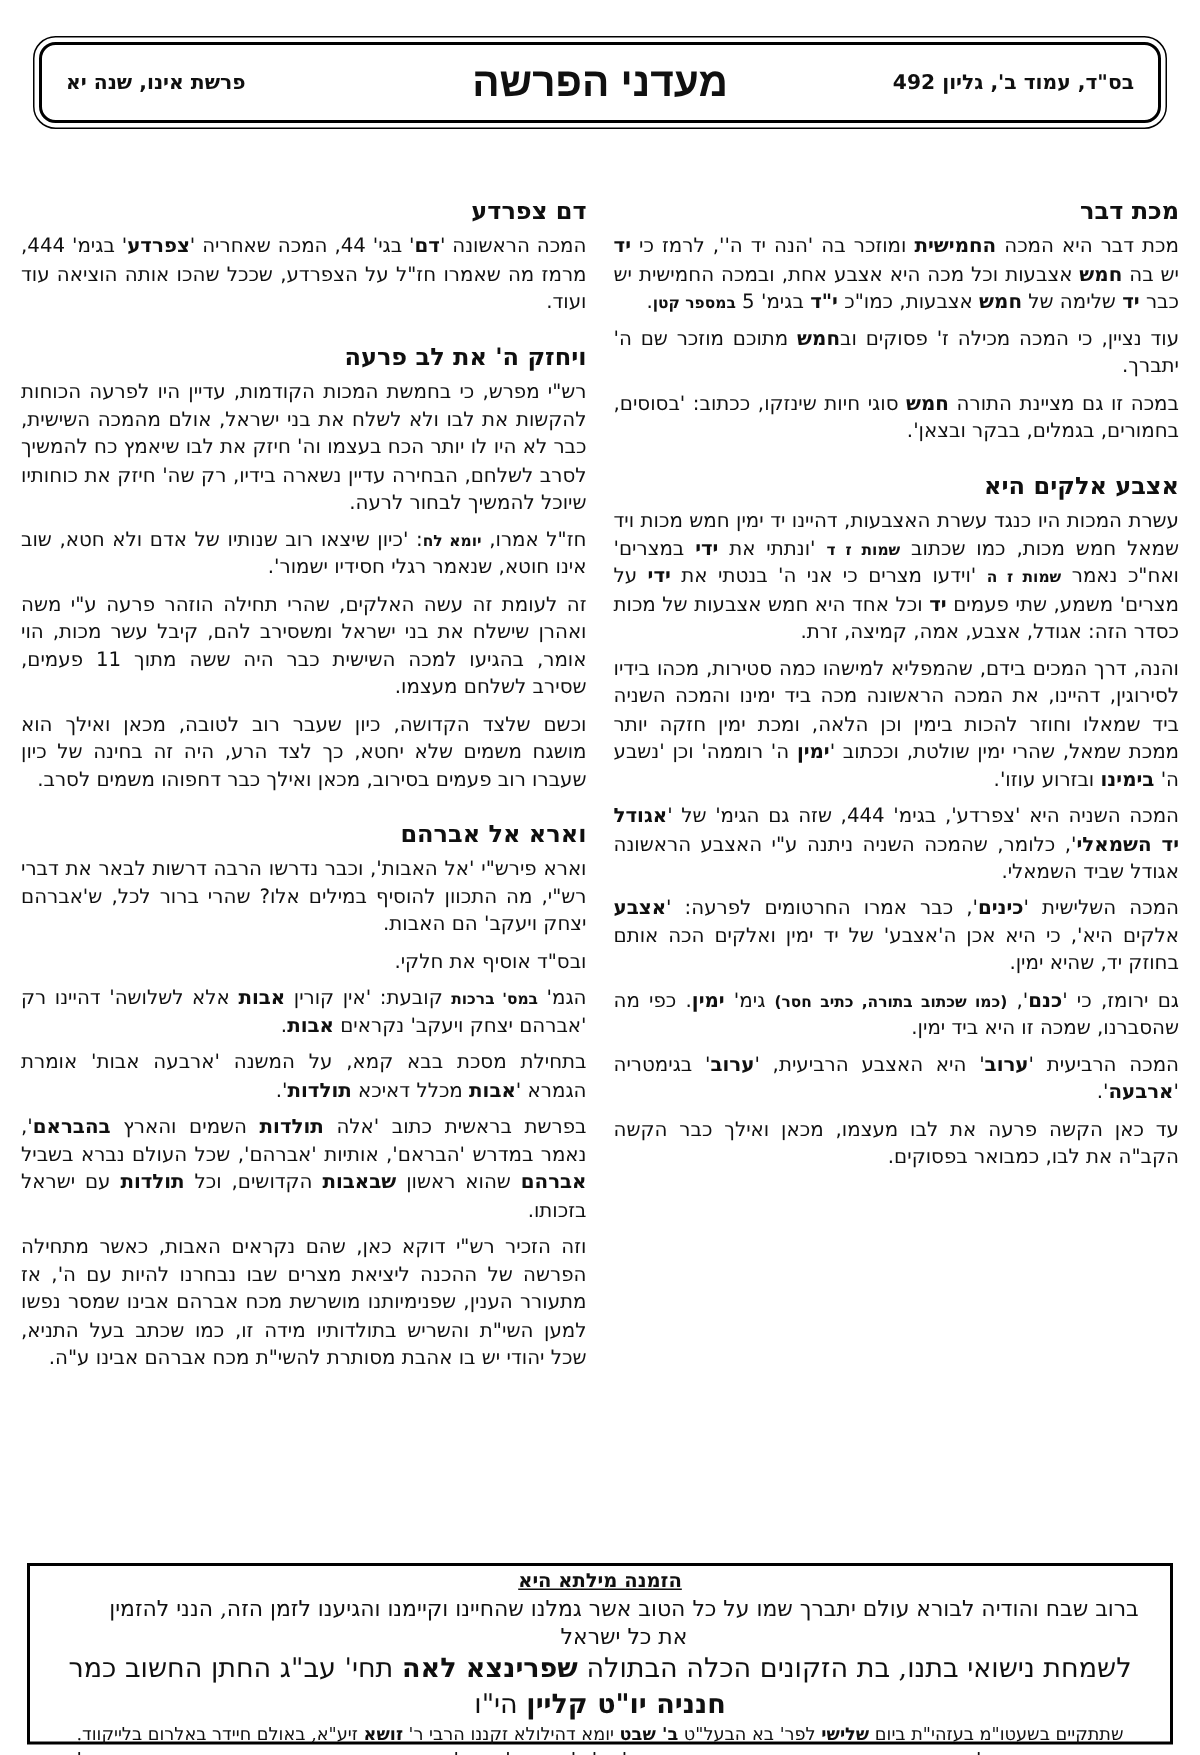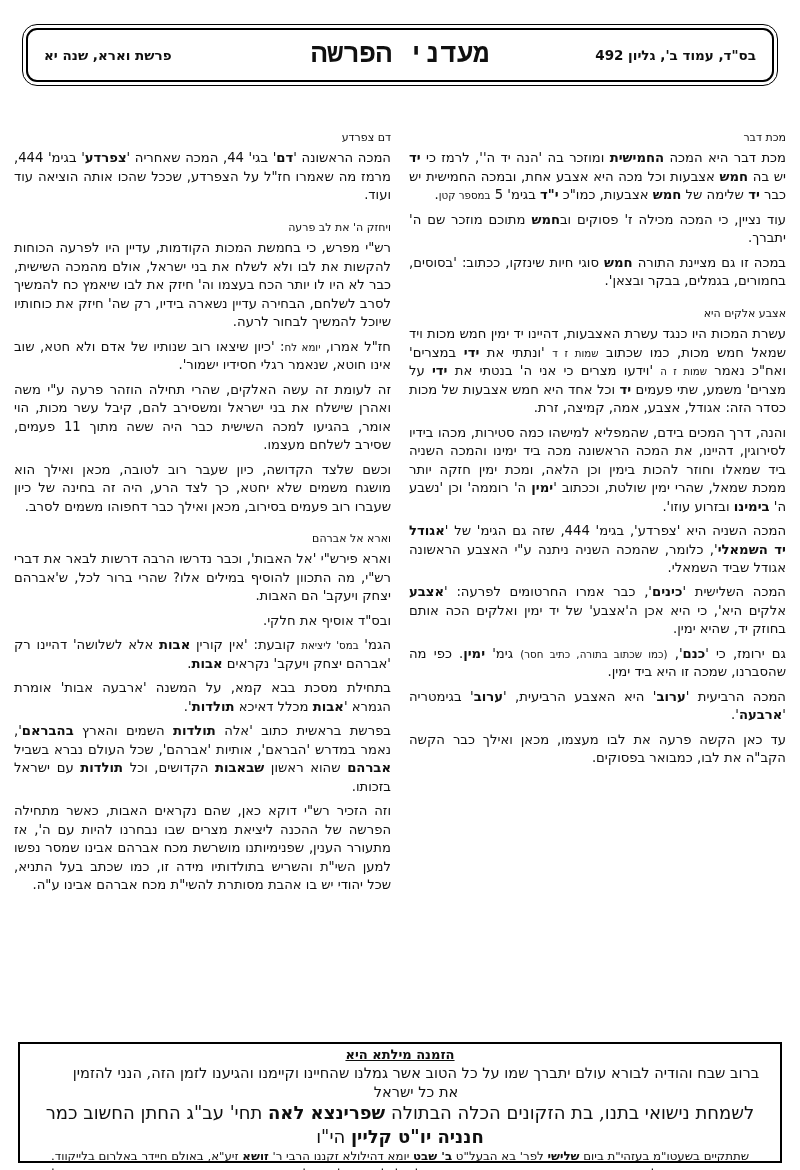--- a/index.html
+++ b/index.html
@@ -17,55 +17,55 @@
   }
   .header-inner {
     height:100%; border:2.5px solid #000; border-radius:11px;
     display:grid; grid-template-columns:1fr auto 1fr; align-items:center;
     padding:0 16px;
   }
   .hdr-side { font-size:13.5px; font-weight:bold; white-space:nowrap; }
   .hdr-right { text-align:right; }
   .hdr-left  { text-align:left; }
   .hdr-title {
-    font-family:Liberation Mono, monospace;
+    font-family:Liberation Sans, sans-serif;
     font-size:27px; font-weight:bold; text-align:center; padding:0 30px;
   }
   
   .main {
     position:absolute; top:130px; right:14px; left:14px;
     display:flex; gap:18px;
   }
   .col { width:calc(50% - 9px); font-size:13.2px; line-height:1.4; text-align:justify; }
-  .col h3 { font-size:11px; font-weight:normal; text-align:right; margin:15px 0 4px; }
+  .col h3 { font-size:16px; font-weight:bold; text-align:right; margin:15px 0 4px; }
   .col .section:first-child h3 { margin-top:0; }
   .col p { margin:0 0 6px; }
   .col b { font-weight:bold; }
-  .sm { font-size:0.78em; }
+  .sm { font-size:0.78em;font-weight:bold; }
   
   .footer {
     position:absolute; top:1042px; right:18px; left:18px; height:121px;
     border:2px solid #000; background:#fff;
     font-family:"DejaVu Serif","DejaVu Sans",serif;
     text-align:center; padding:3px 10px 0;
   }
   .footer-title { font-size:13px; font-weight:bold; text-decoration:underline; line-height:1.3; }
   .f1 { font-size:14.6px; line-height:1.28;margin-left:32px; }
   .f2 { font-size:18px; line-height:1.3; }
   .f3 { font-size:11.8px; line-height:1.45; }
   .f4 { font-size:12.8px; line-height:1.4; }
 </style>
 </head>
 <body>
 
 <div class="header-outer">
   <div class="header-inner">
     <div class="hdr-side hdr-right">בס"ד, עמוד ב', גליון 492</div>
     <div class="hdr-title">מעדני הפרשה</div>
-    <div class="hdr-side hdr-left">פרשת וארא, שנה יא</div>
+    <div class="hdr-side hdr-left">פרשת אינו, שנה יא</div>
   </div>
 </div>
 
 <div class="main">
 
   <div class="col">
     <div class="section">
       <h3>מכת דבר</h3>
       <p>מכת דבר היא המכה <b>החמישית</b> ומוזכר בה 'הנה יד ה'', לרמז כי <b>יד</b> יש בה <b>חמש</b> אצבעות וכל מכה היא אצבע אחת, ובמכה החמישית יש כבר <b>יד</b> שלימה של <b>חמש</b> אצבעות, כמו"כ <b>י"ד</b> בגימ' 5 <span class="sm">במספר קטן</span>.</p>
       <p>עוד נציין, כי המכה מכילה ז' פסוקים וב<b>חמש</b> מתוכם מוזכר שם ה' יתברך.</p>
@@ -92,21 +92,21 @@
       <h3>ויחזק ה' את לב פרעה</h3>
       <p>רש"י מפרש, כי בחמשת המכות הקודמות, עדיין היו לפרעה הכוחות להקשות את לבו ולא לשלח את בני ישראל, אולם מהמכה השישית, כבר לא היו לו יותר הכח בעצמו וה' חיזק את לבו שיאמץ כח להמשיך לסרב לשלחם, הבחירה עדיין נשארה בידיו, רק שה' חיזק את כוחותיו שיוכל להמשיך לבחור לרעה.</p>
       <p>חז"ל אמרו, <span class="sm">יומא לח</span>: 'כיון שיצאו רוב שנותיו של אדם ולא חטא, שוב אינו חוטא, שנאמר רגלי חסידיו ישמור'.</p>
       <p>זה לעומת זה עשה האלקים, שהרי תחילה הוזהר פרעה ע"י משה ואהרן שישלח את בני ישראל ומשסירב להם, קיבל עשר מכות, הוי אומר, בהגיעו למכה השישית כבר היה ששה מתוך 11 פעמים, שסירב לשלחם מעצמו.</p>
       <p>וכשם שלצד הקדושה, כיון שעבר רוב לטובה, מכאן ואילך הוא מושגח משמים שלא יחטא, כך לצד הרע, היה זה בחינה של כיון שעברו רוב פעמים בסירוב, מכאן ואילך כבר דחפוהו משמים לסרב.</p>
     </div>
     <div class="section">
       <h3>וארא אל אברהם</h3>
       <p>וארא פירש"י 'אל האבות', וכבר נדרשו הרבה דרשות לבאר את דברי רש"י, מה התכוון להוסיף במילים אלו? שהרי ברור לכל, ש'אברהם יצחק ויעקב' הם האבות.</p>
       <p>ובס"ד אוסיף את חלקי.</p>
-      <p>הגמ' <span class="sm">במס' ליציאת</span> קובעת: 'אין קורין <b>אבות</b> אלא לשלושה' דהיינו רק 'אברהם יצחק ויעקב' נקראים <b>אבות</b>.</p>
+      <p>הגמ' <span class="sm">במס' ברכות</span> קובעת: 'אין קורין <b>אבות</b> אלא לשלושה' דהיינו רק 'אברהם יצחק ויעקב' נקראים <b>אבות</b>.</p>
       <p>בתחילת מסכת בבא קמא, על המשנה 'ארבעה אבות' אומרת הגמרא '<b>אבות</b> מכלל דאיכא <b>תולדות</b>'.</p>
       <p>בפרשת בראשית כתוב 'אלה <b>תולדות</b> השמים והארץ <b>בהבראם</b>', נאמר במדרש 'הבראם', אותיות 'אברהם', שכל העולם נברא בשביל <b>אברהם</b> שהוא ראשון <b>שבאבות</b> הקדושים, וכל <b>תולדות</b> עם ישראל בזכותו.</p>
       <p>וזה הזכיר רש"י דוקא כאן, שהם נקראים האבות, כאשר מתחילה הפרשה של ההכנה ליציאת מצרים שבו נבחרנו להיות עם ה', אז מתעורר הענין, שפנימיותנו מושרשת מכח אברהם אבינו שמסר נפשו למען השי"ת והשריש בתולדותיו מידה זו, כמו שכתב בעל התניא, שכל יהודי יש בו אהבת מסותרת להשי"ת מכח אברהם אבינו ע"ה.</p>
     </div>
   </div>
 </div>
 
 <div class="footer">
   <div class="footer-title">הזמנה מילתא היא</div>
   <div class="f1">ברוב שבח והודיה לבורא עולם יתברך שמו על כל הטוב אשר גמלנו שהחיינו וקיימנו והגיענו לזמן הזה, הנני להזמין את כל ישראל</div>

